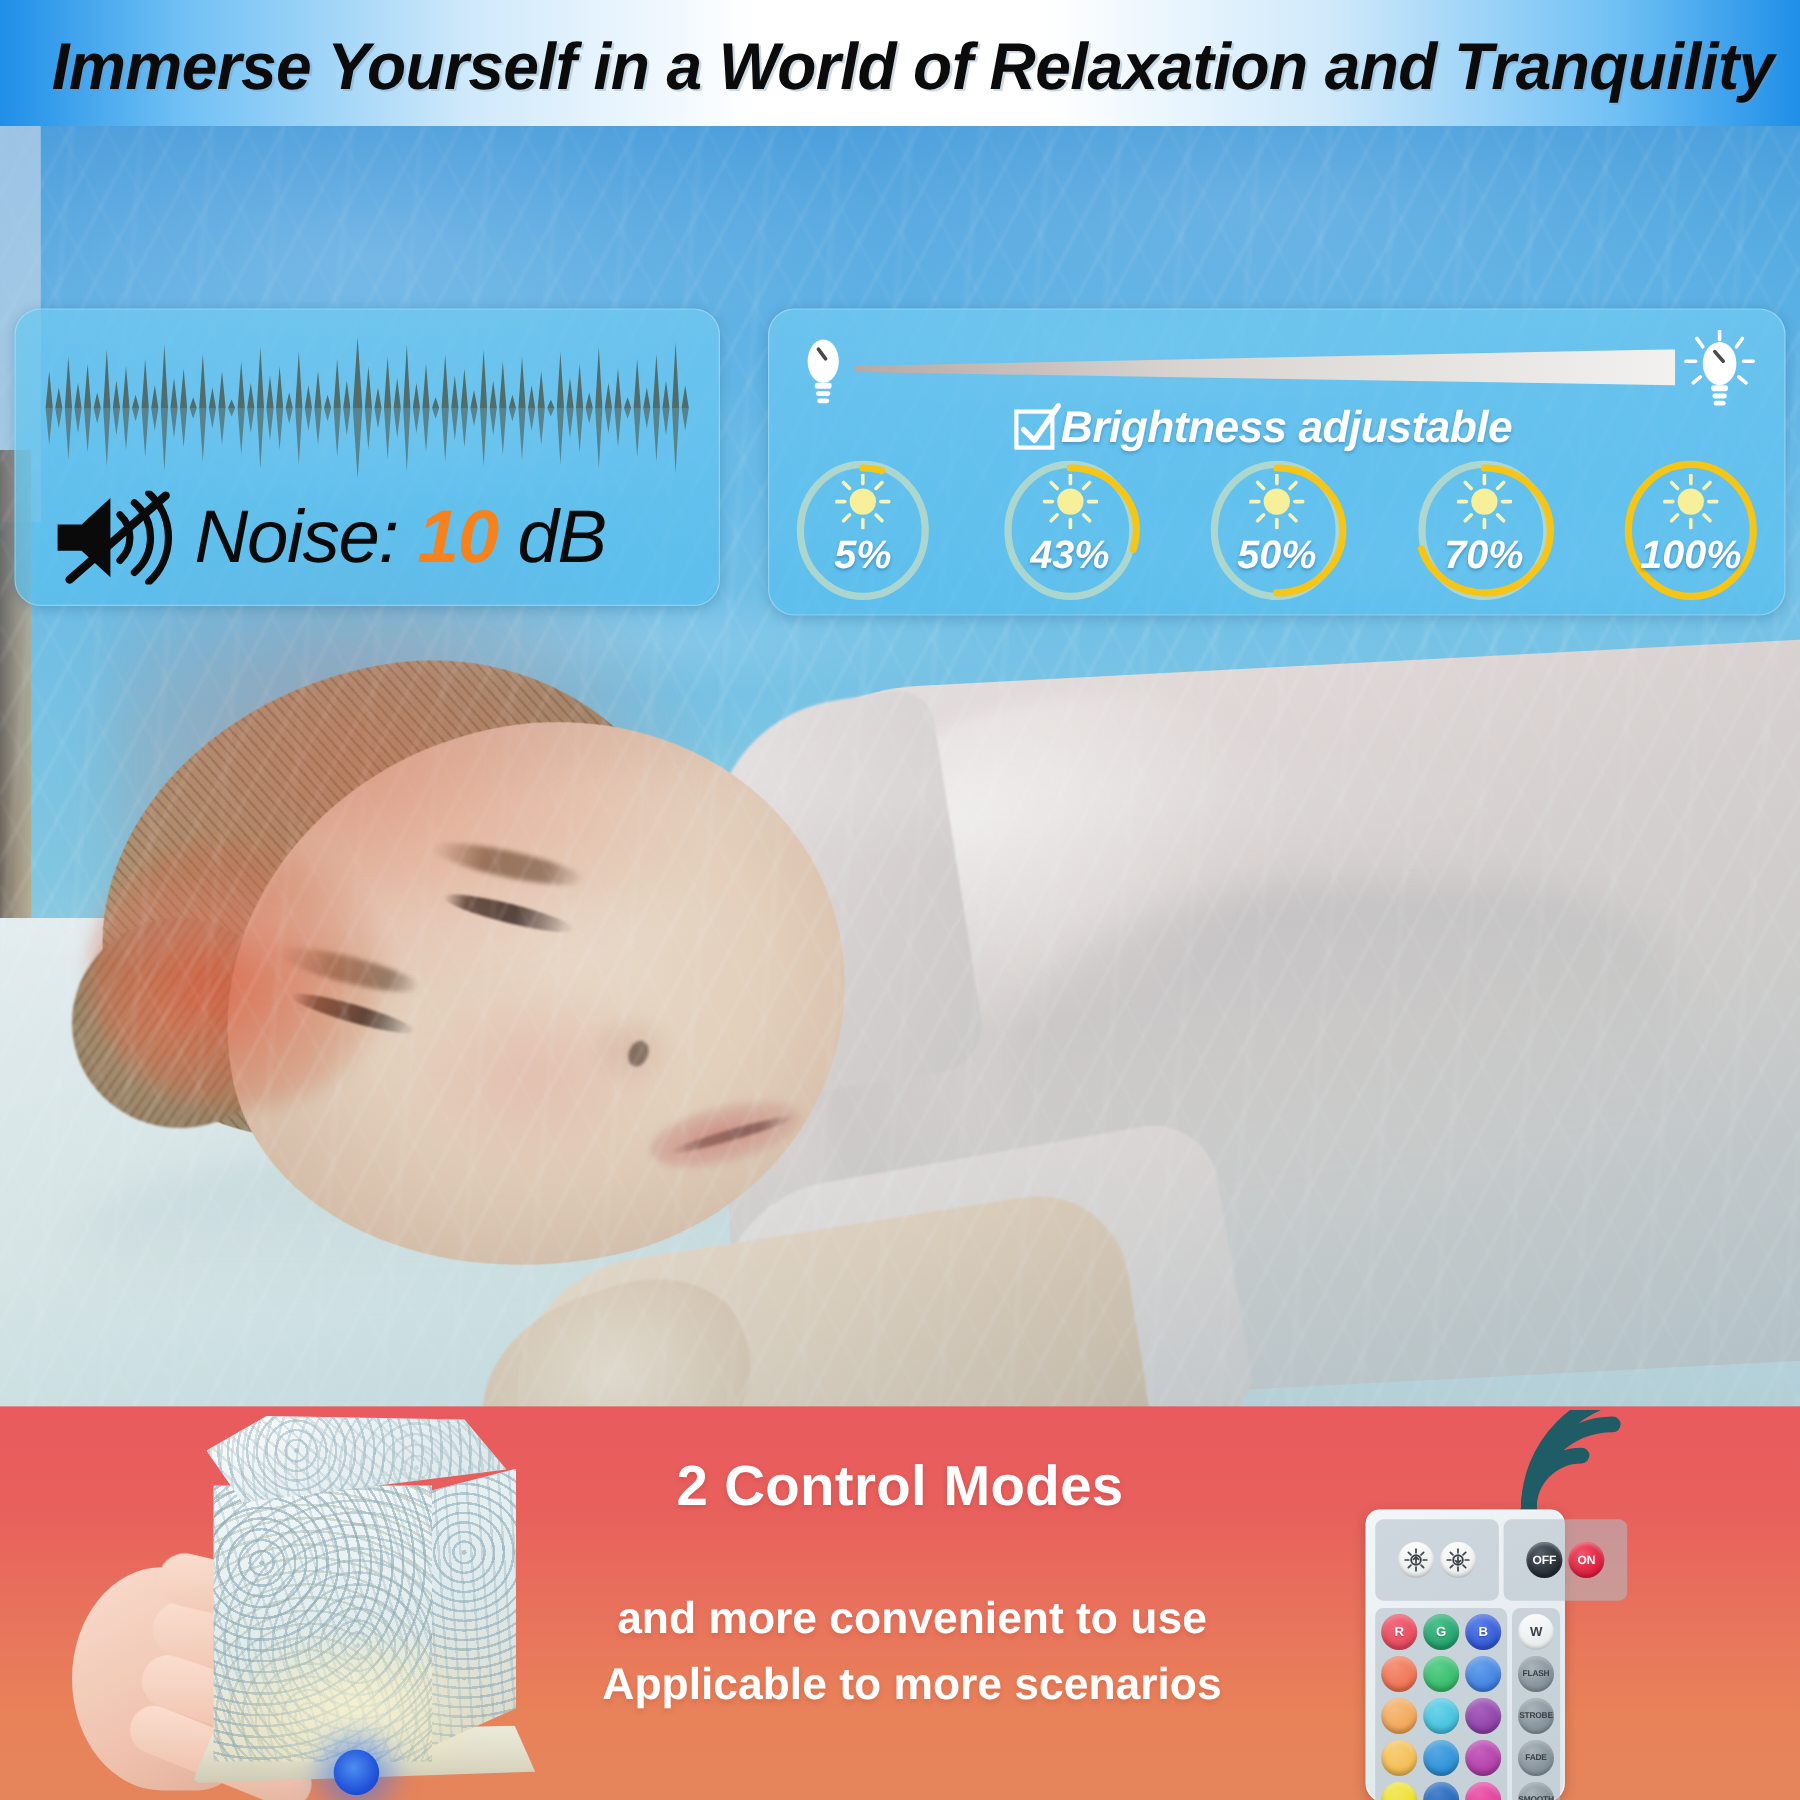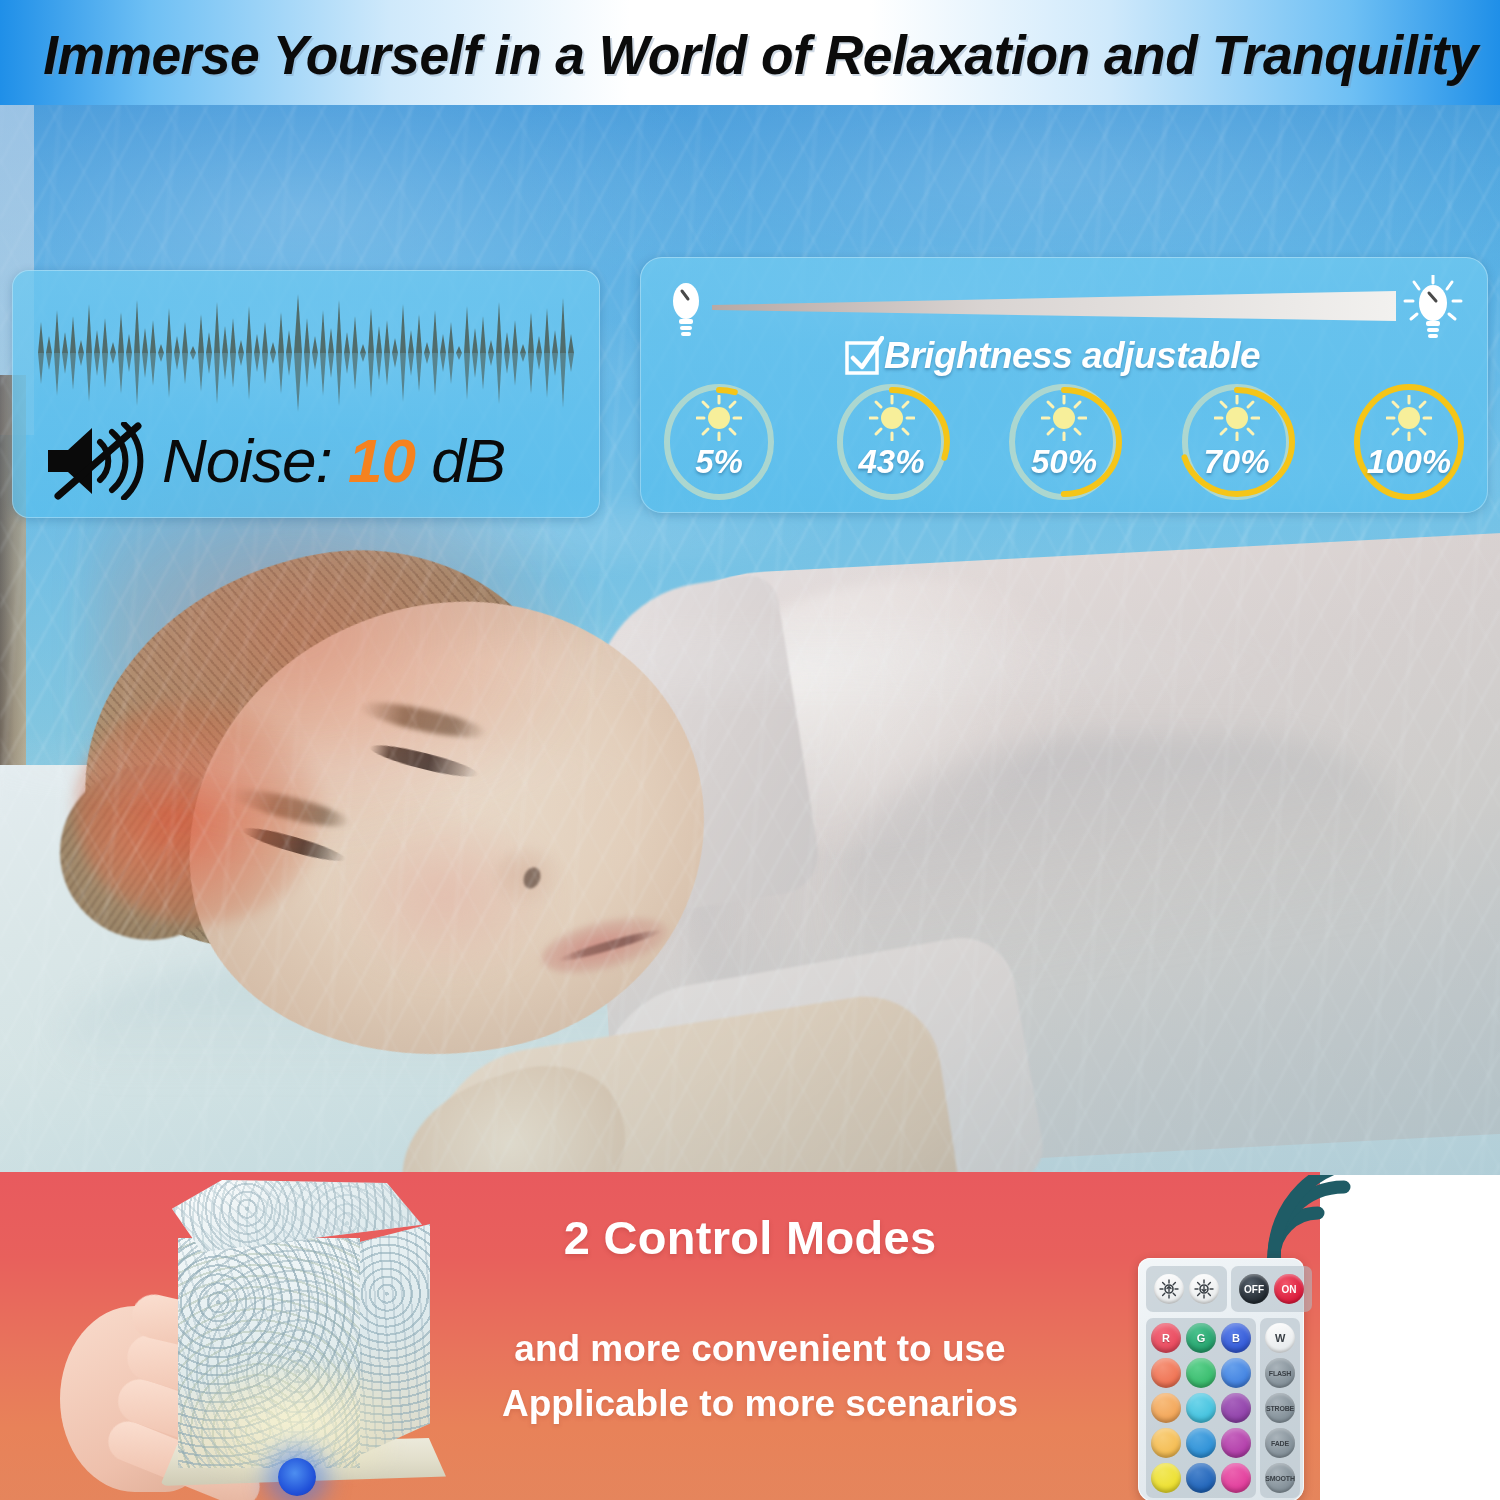--- a/index.html
+++ b/index.html
@@ -145,21 +145,21 @@
     background:linear-gradient(170deg, rgba(80,150,215,.40) 0%, rgba(90,160,215,.20) 26%, rgba(120,185,225,.10) 48%, rgba(150,200,215,.16) 72%, rgba(130,190,210,.30) 100%);}
   .redwash{position:absolute;left:90px;top:330px;width:520px;height:420px;pointer-events:none;
     background:radial-gradient(ellipse at 40% 48%, rgba(230,90,60,.34), transparent 68%);
     filter:blur(20px);}
 
   
   .panel{position:absolute;border-radius:22px;
     background:linear-gradient(180deg, rgba(110,200,240,.80), rgba(86,190,238,.72));
     box-shadow:0 2px 10px rgba(10,60,100,.22), inset 0 0 0 1px rgba(255,255,255,.30);
     overflow:hidden;}
-  .panel-noise{left:12px;top:165px;width:588px;height:248px;border-radius:17px;}
+  .panel-noise{left:12px;top:152px;width:588px;height:248px;}
   .panel-bright{left:640px;top:152px;width:848px;height:256px;}
 
   
   .wave{position:absolute;left:22px;top:22px;width:546px;height:122px;}
   .wave svg{display:block;}
 
   
   .noise-row{position:absolute;left:30px;top:150px;width:540px;height:82px;
     display:flex;align-items:center;gap:10px;}
   .mute-icon{width:110px;height:78px;flex:0 0 auto;position:relative;}
@@ -183,21 +183,21 @@
   .dials{position:absolute;left:18px;top:126px;width:812px;height:118px;
     display:flex;justify-content:space-between;align-items:center;}
   .dial{position:relative;width:122px;height:118px;display:flex;
     flex-direction:column;align-items:center;justify-content:flex-start;}
   .dial svg{position:absolute;left:0;top:0;}
   .dial .sun{position:relative;margin-top:12px;width:46px;height:46px;}
   .dial .pct{position:relative;margin-top:2px;font-size:33px;font-style:italic;
     font-weight:bold;color:#fff;text-shadow:0 2px 3px rgba(20,70,110,.40);}
 
   
-  .bottom{position:absolute;left:0;top:1172px;width:1320px;height:328px;overflow:hidden;
+  .bottom{position:absolute;left:0;top:1172px;width:1500px;height:328px;overflow:hidden;
     background:linear-gradient(180deg,#e85a5e 0%,#e8605c 26%,#e8745c 55%,#e88259 78%,#e5855c 100%);}
   .bottom-title{position:absolute;left:0;top:38px;width:1500px;text-align:center;
     font-size:47px;font-weight:bold;color:#fff;letter-spacing:.3px;
     text-shadow:0 2px 4px rgba(140,40,40,.25);}
   .bottom-sub{position:absolute;left:440px;top:150px;width:640px;text-align:center;
     font-size:37px;font-weight:bold;color:#fff;line-height:1.48;
     text-shadow:0 2px 4px rgba(150,60,40,.22);}
 
   
   .lamp{position:absolute;left:150px;top:8px;width:320px;height:300px;}
@@ -254,21 +254,21 @@
   
   .wifi{position:absolute;left:1252px;top:1175px;width:116px;height:106px;}
 
   
   .remote{position:absolute;left:1138px;top:1258px;width:166px;height:244px;
     background:linear-gradient(150deg,#f3f7f9 0%,#e8eef2 40%,#dde5ea 100%);
     border-radius:12px 12px 16px 16px;
     box-shadow:0 3px 10px rgba(90,30,25,.30), inset 0 0 0 1px rgba(255,255,255,.7);
     padding:8px 8px 0 8px;box-sizing:border-box;}
   .rem-top{display:flex;gap:4px;margin-bottom:6px;}
-  .rem-group{background:rgba(176,190,199,.55);border-radius:7px;padding:8px;display:flex;gap:5px;}
+  .rem-group{background:rgba(176,190,199,.55);border-radius:7px;padding:19px;display:flex;gap:5px;}
   .rbtn{width:30px;height:30px;border-radius:50%;display:flex;align-items:center;
     justify-content:center;font-size:10px;font-weight:bold;color:#fff;flex:0 0 auto;
     box-shadow:inset 0 -2px 3px rgba(0,0,0,.22), inset 0 2px 3px rgba(255,255,255,.35);}
   .rbtn.wht{background:linear-gradient(160deg,#fdfdfd,#e6e9ea);color:#3a4046;}
   .rbtn.off{background:radial-gradient(circle at 38% 32%,#55606b,#20272e 70%);}
   .rbtn.on{background:radial-gradient(circle at 38% 32%,#f2556a,#d9193a 70%);}
   .rem-grid{display:flex;gap:4px;}
   .rem-colors{background:rgba(176,190,199,.55);border-radius:7px;padding:5px;
     display:grid;grid-template-columns:repeat(3,30px);gap:5px;}
   .rem-right{background:rgba(176,190,199,.55);border-radius:7px;padding:5px;

